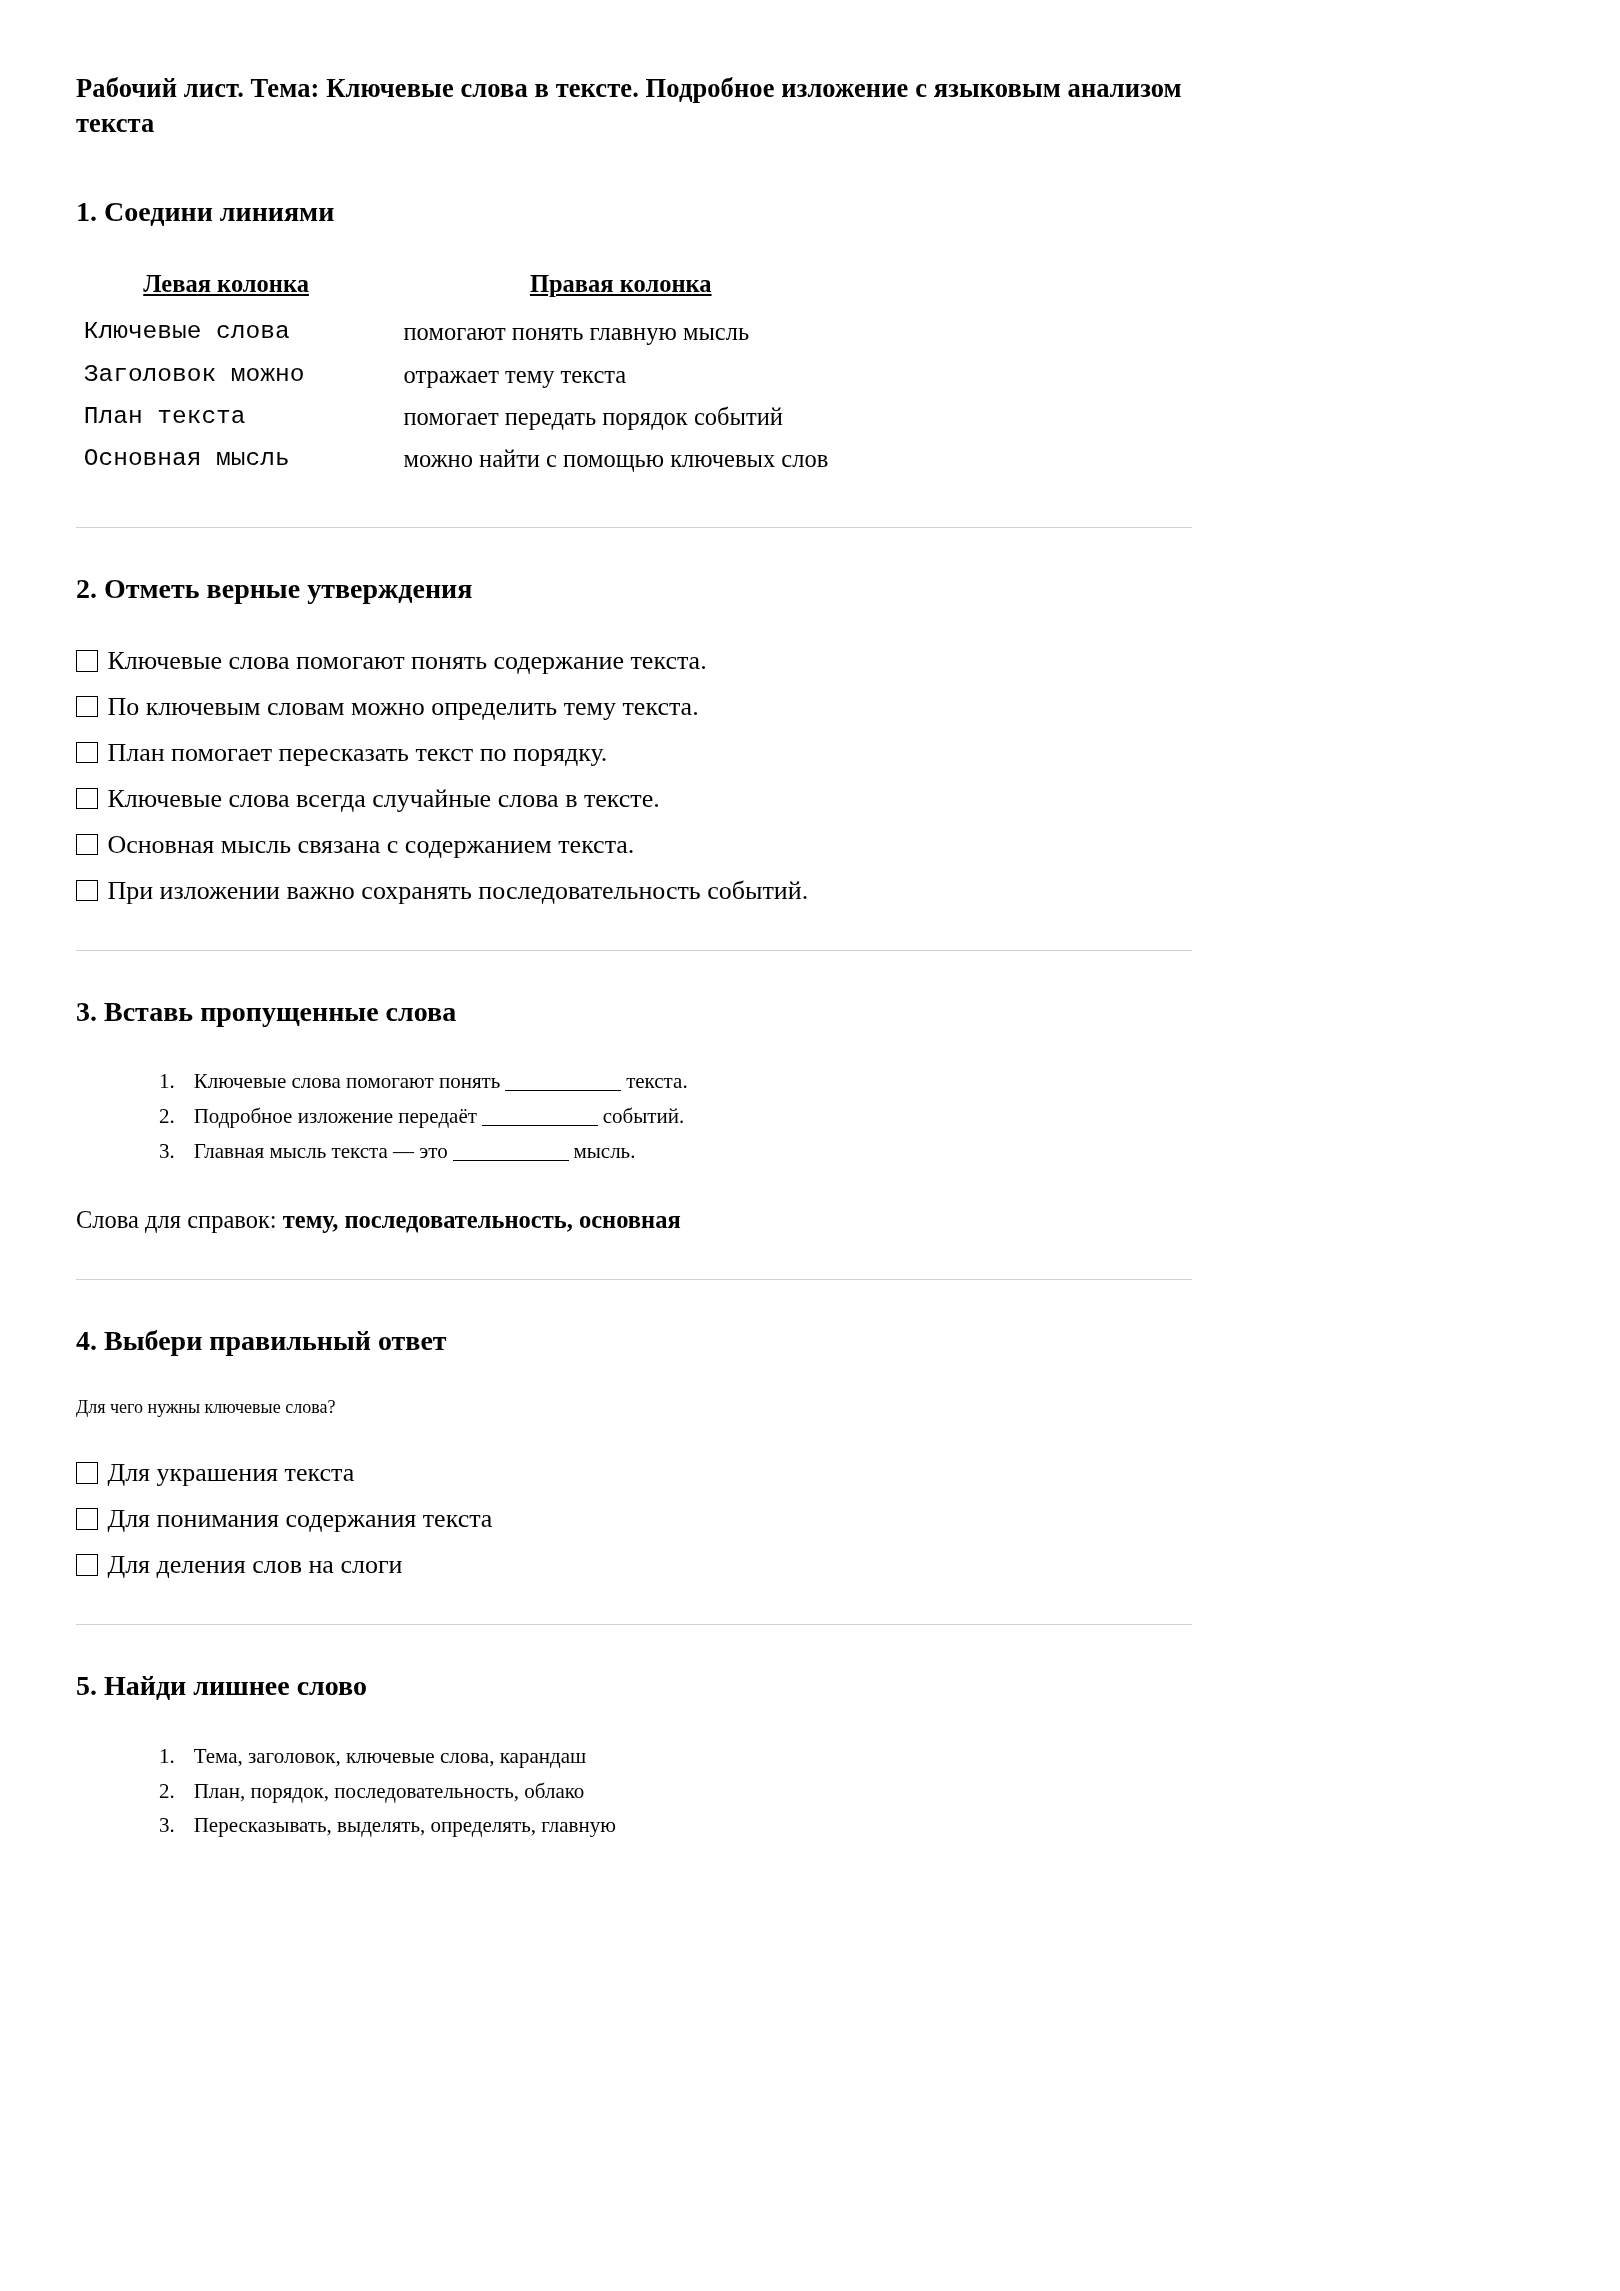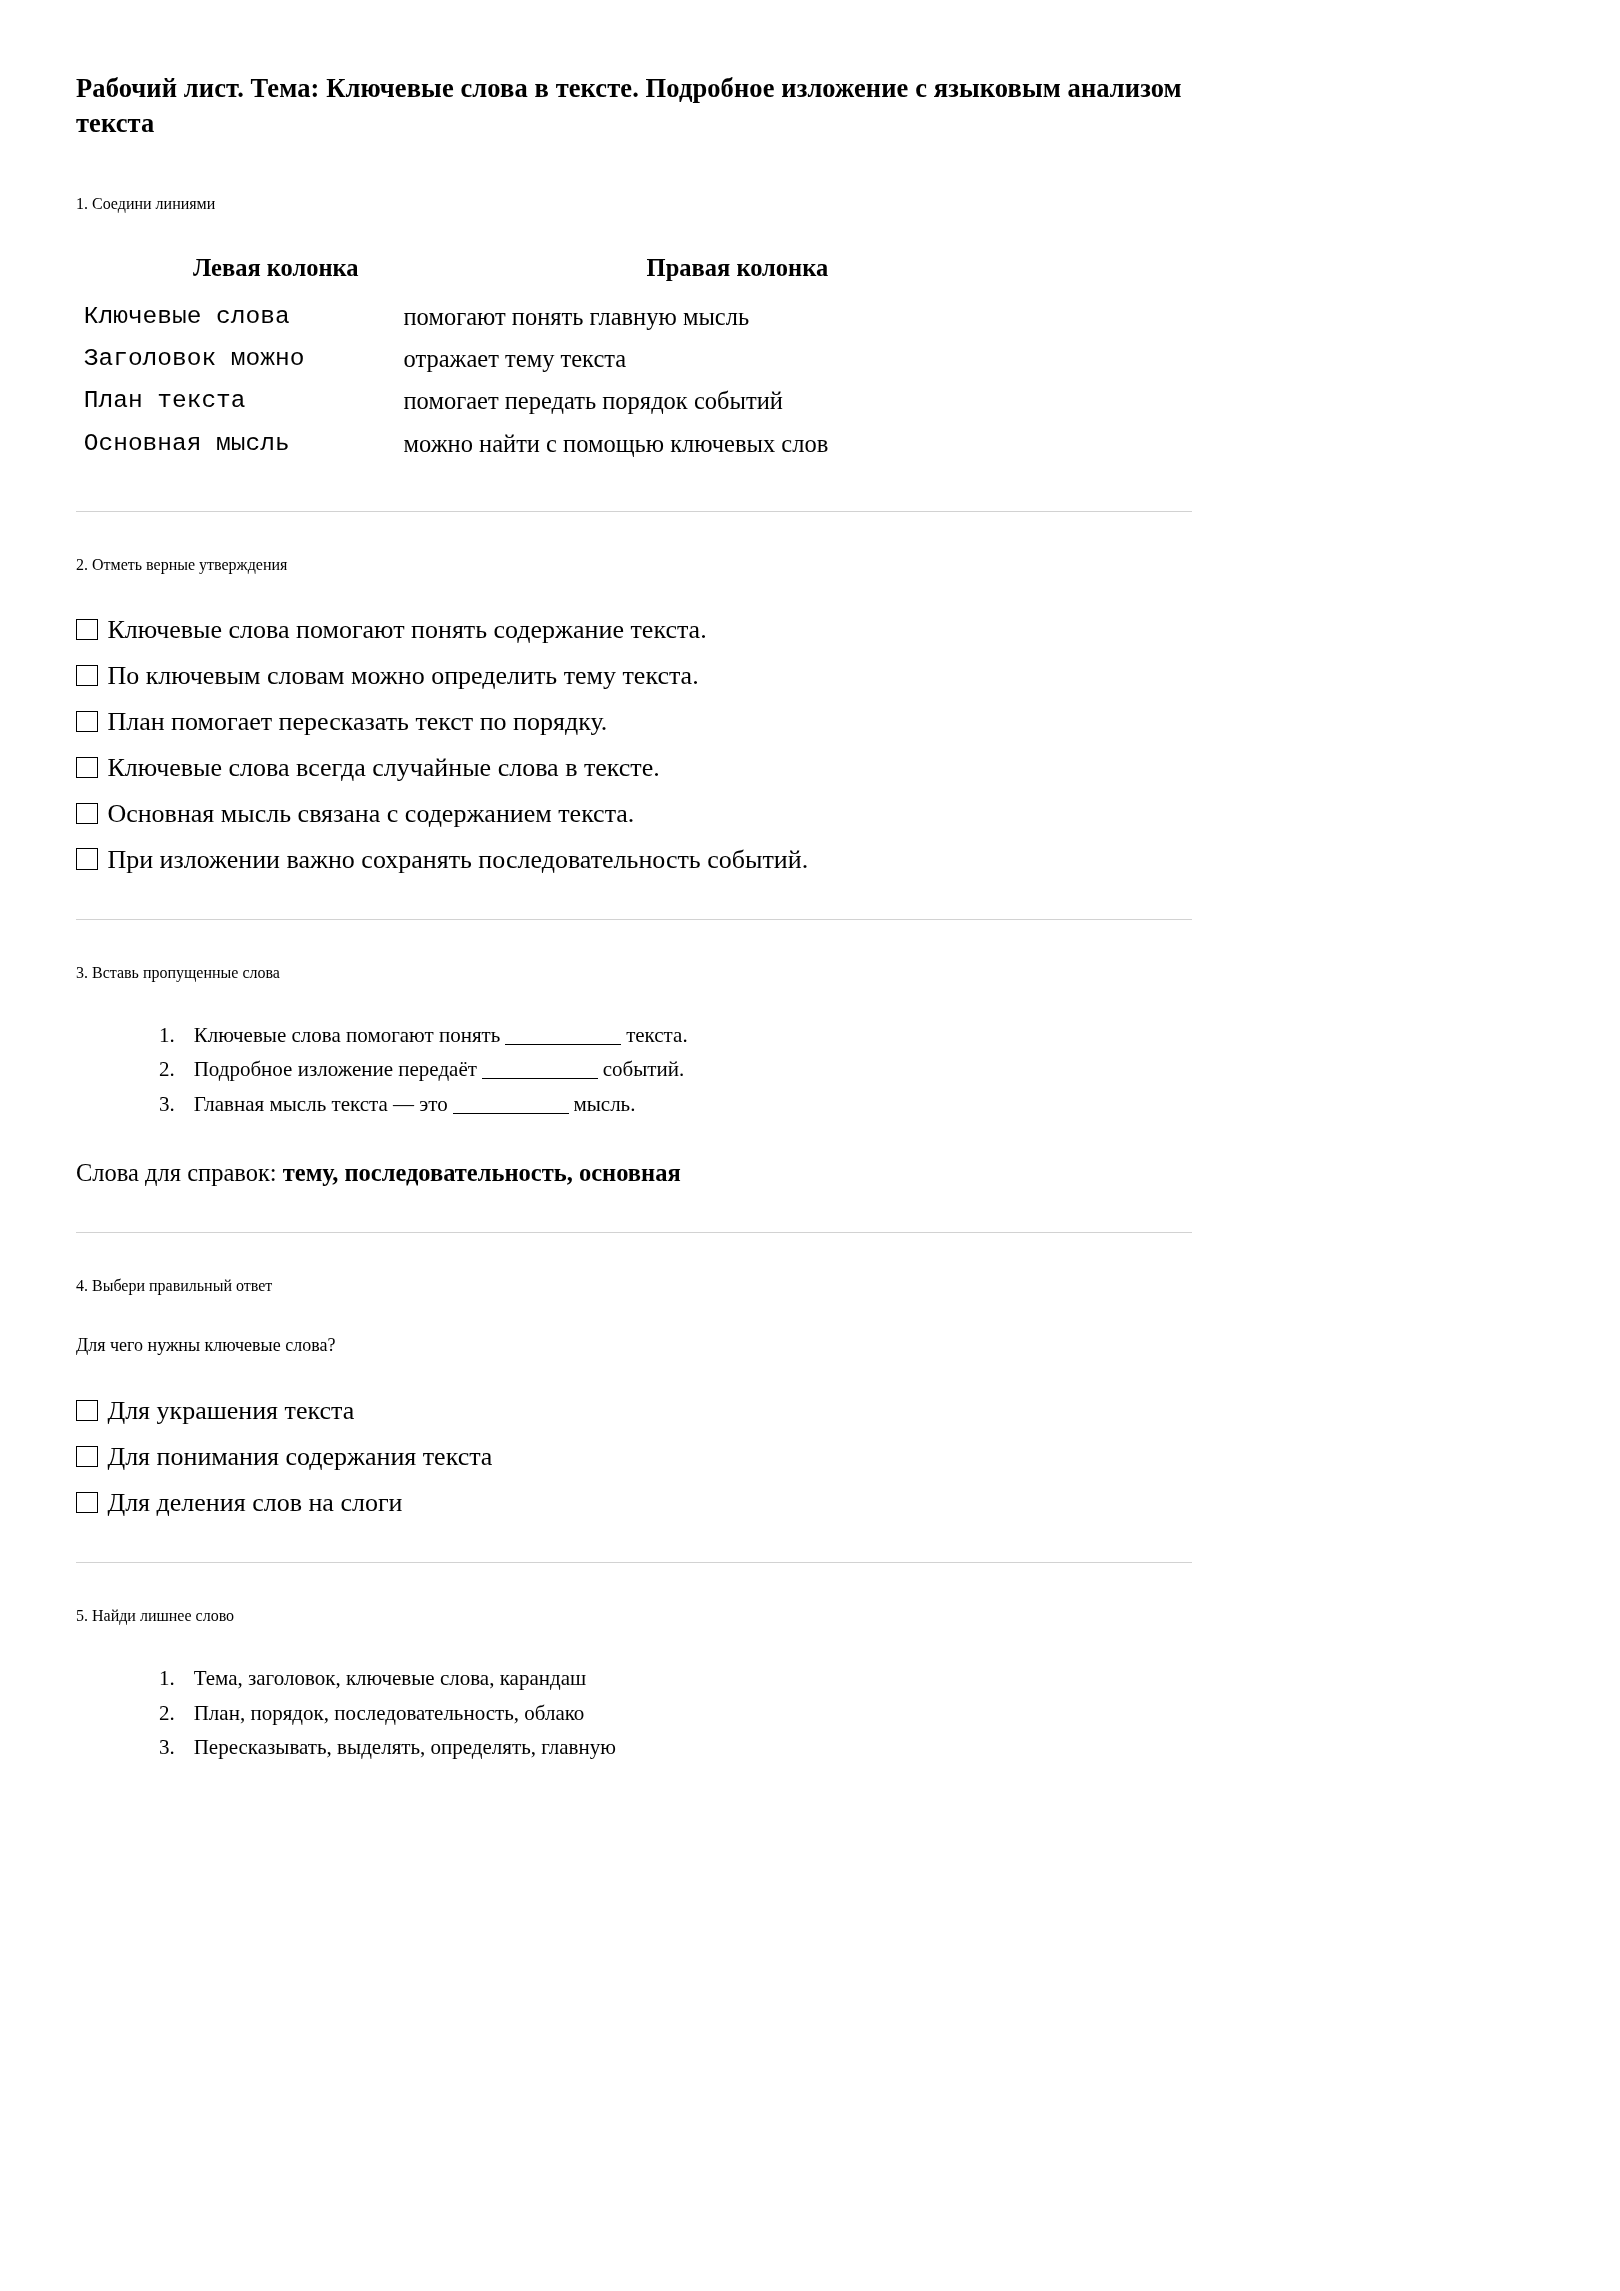--- a/index.html
+++ b/index.html
@@ -27,37 +27,38 @@
     font-weight: bold;
     line-height: 1.33;
     margin: 0 0 53px 0;
     max-width: 1402px;
     letter-spacing: 0.1px;
   }
   .section {
     margin: 0;
   }
   .section-heading {
-    font-size: 16px;
-    font-weight: normal;
+    font-size: 28px;
+    font-weight: bold;
     margin: 16px 0 37px 0;
     line-height: 1.3;
   }
   .match-table {
     border-collapse: collapse;
     margin: 0 0 7.8px 0;
     font-size: 24.5px;
     line-height: 1.33;
   }
   .match-table th {
-    text-align: right;
+    text-align: center;
     font-weight: bold;
     padding: 0 0 13.7px 0;
     font-size: 24.5px;
     white-space: nowrap;
+    text-decoration: underline;
   }
   .match-table th.col-left {
     padding-left: 17.6px;
     padding-right: 39px;
     min-width: 265px;
   }
   .match-table th.col-right {
     padding-left: 15.7px;
   }
   .match-table td {

